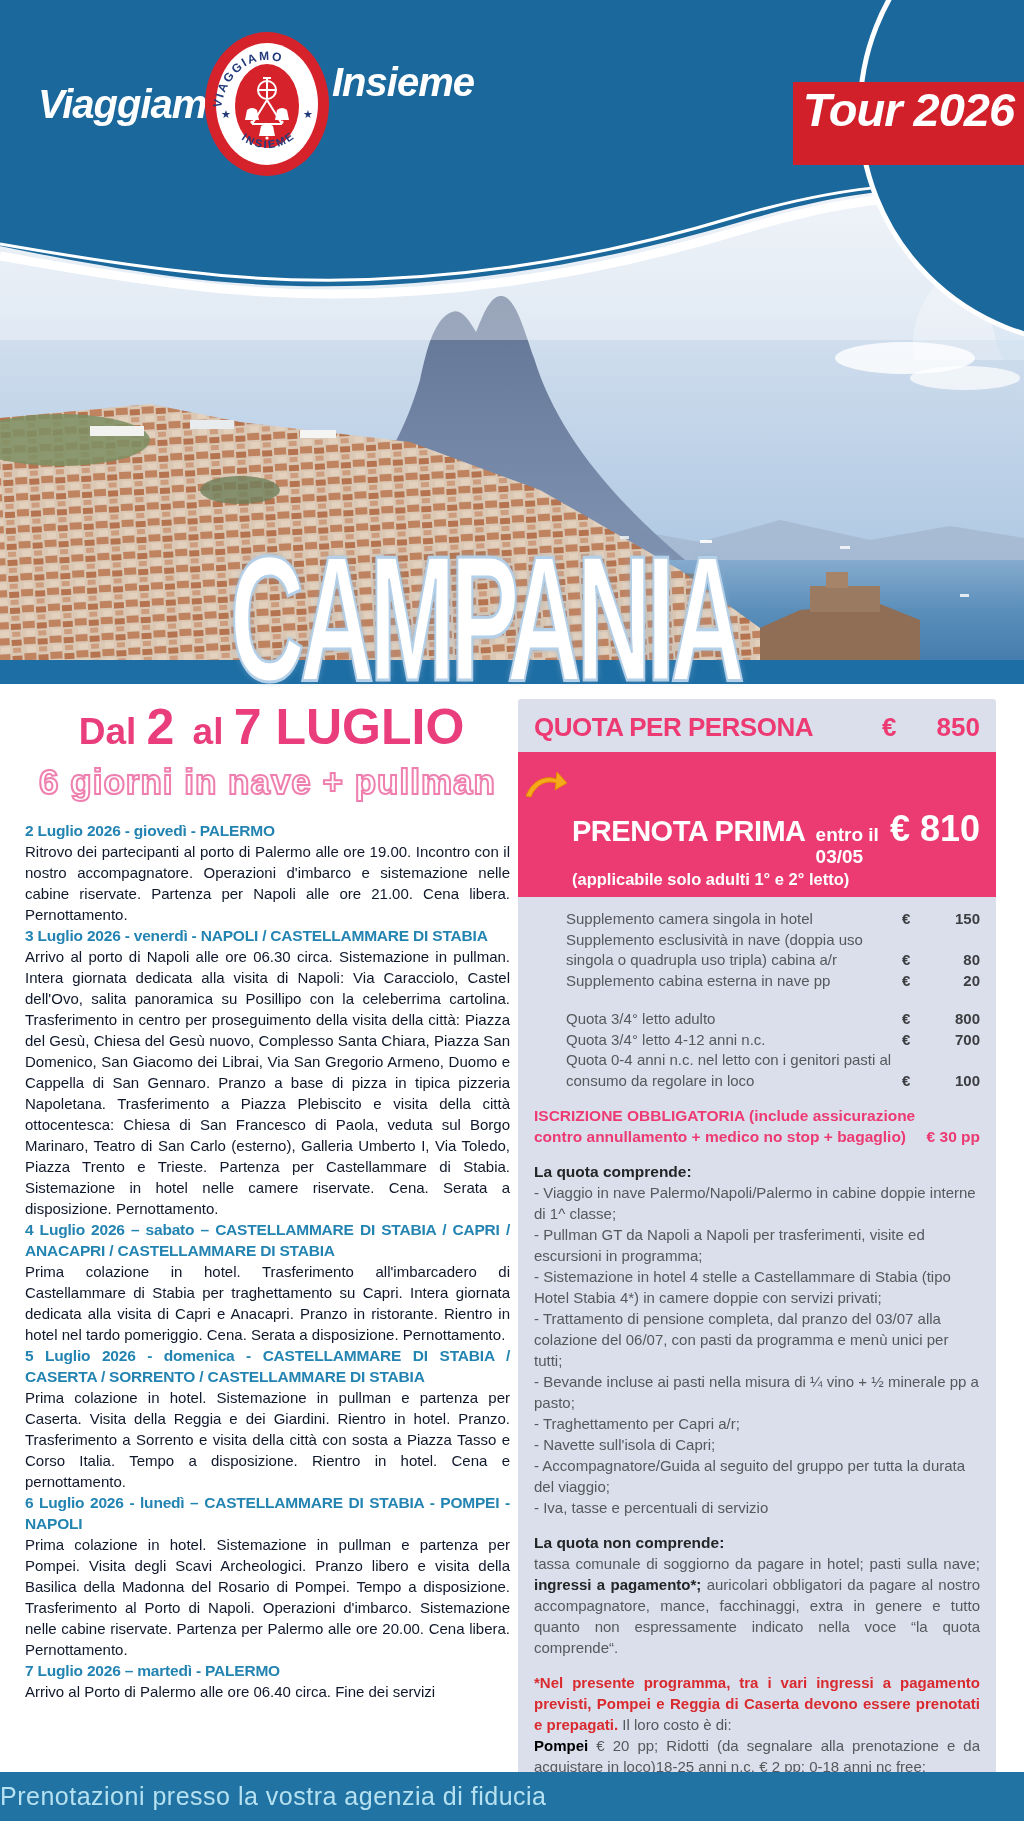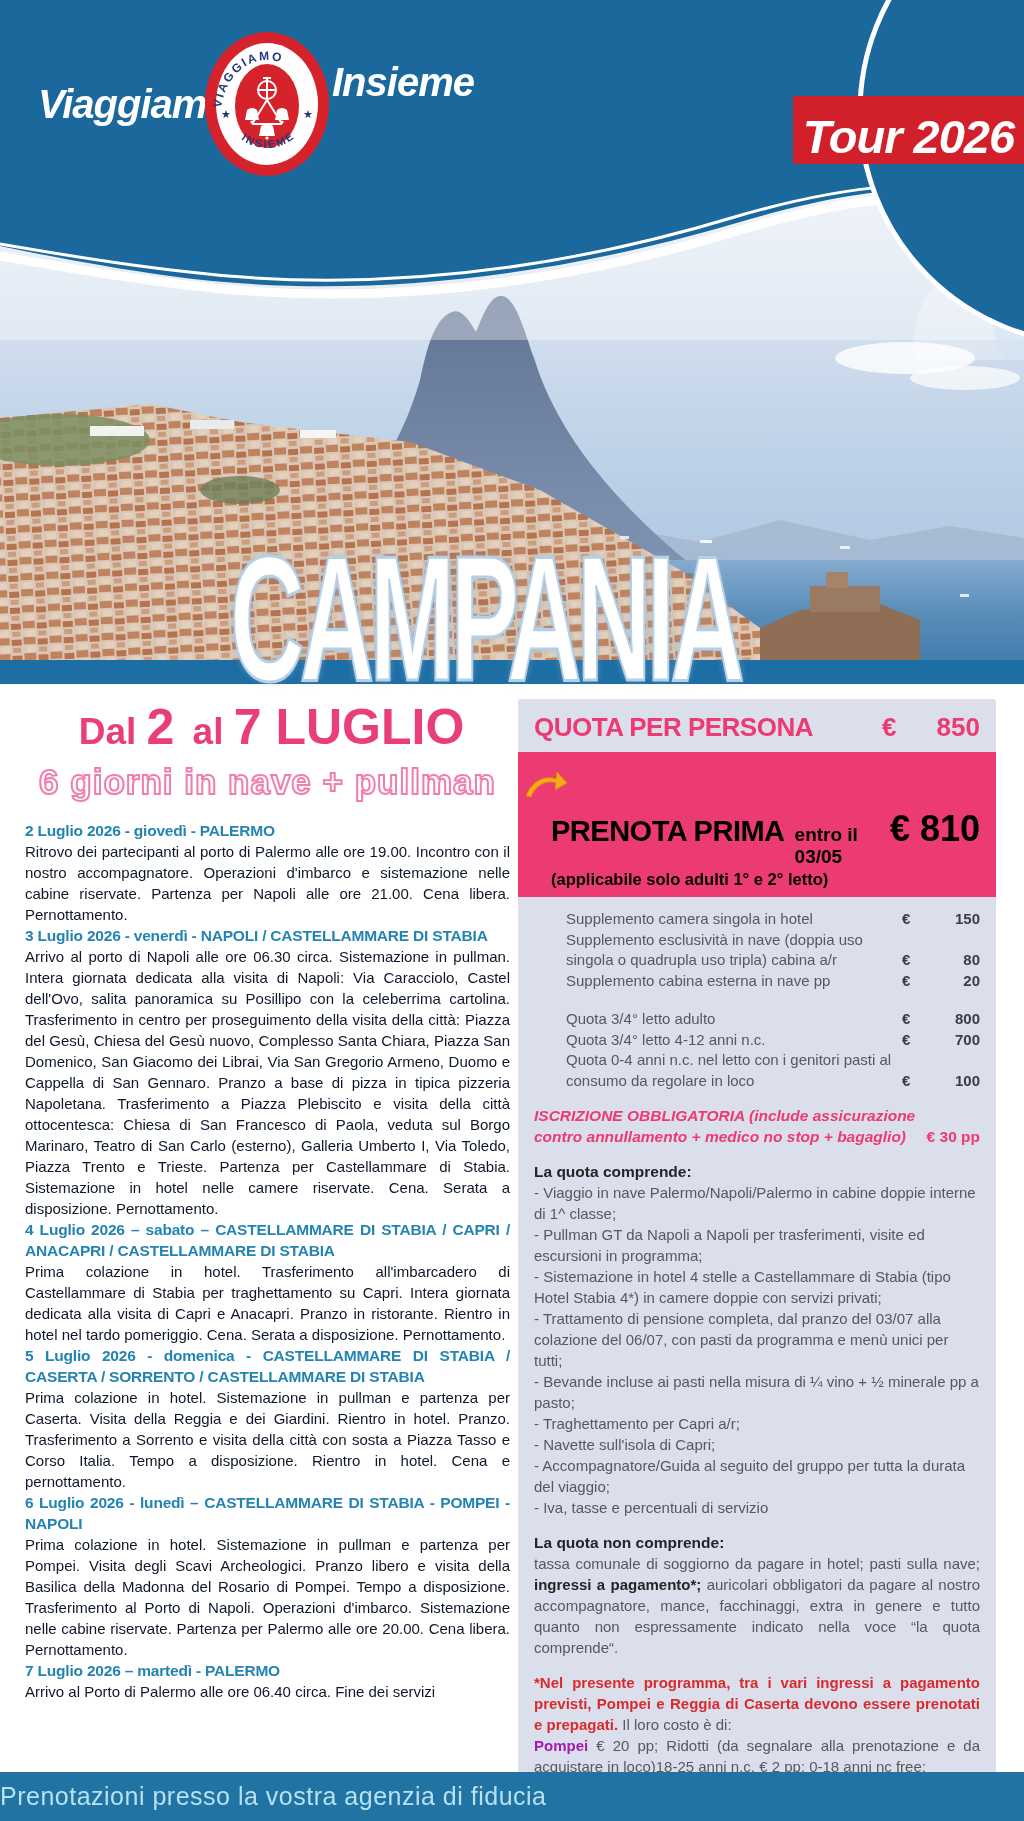--- a/index.html
+++ b/index.html
@@ -10,22 +10,22 @@
   .photo{position:absolute;left:0;top:190px;width:1024px;height:494px;z-index:1;}
   .photo-bar{position:absolute;left:0;top:660px;width:1024px;height:24px;background:#1d6ea4;z-index:2;}
 
   
   .header-svg{position:absolute;left:0;top:0;width:1024px;height:360px;z-index:3;}
   .brandline{position:absolute;z-index:5;color:#fff;font-weight:bold;font-style:italic;
              font-size:40px;letter-spacing:-1px;}
   .brand-left{left:38px;top:82px;}
   .brand-right{left:332px;top:60px;}
   .logo-wrap{position:absolute;left:200px;top:28px;width:134px;height:152px;z-index:6;}
-  .badge{position:absolute;left:793px;top:96px;width:231px;height:68px;background:#d2202a;
-         z-index:6;display:flex;align-items:flex-end;justify-content:center;}
+  .badge{position:absolute;left:793px;top:82px;width:231px;height:83px;background:#d2202a;
+         z-index:6;display:flex;align-items:flex-start;justify-content:center;}
   .badge span{color:#fff;font-weight:bold;font-style:italic;font-size:47px;letter-spacing:-1px;}
 
   
   .campania{position:absolute;left:485px;top:528px;z-index:4;transform:translateX(-50%) scale(0.60,1.04);
             transform-origin:center top;font-size:172px;font-weight:bold;line-height:1;color:#fff;
             letter-spacing:-8px;white-space:nowrap;
             -webkit-text-stroke:3px #b3d0e8;
             text-shadow:0 0 10px rgba(140,175,210,.65), 0 0 2px rgba(120,160,200,.8);}
 
   
@@ -41,44 +41,44 @@
             text-align:justify;}
   .day-body{color:#0f172a;font-size:15px;line-height:21px;text-align:justify;}
 
   
   .panel{position:absolute;left:518px;top:699px;width:478px;z-index:5;background:#dbdfec;
          border-radius:3px;padding-bottom:12px;}
   .quota-row{display:flex;align-items:center;padding:13px 16px 9px 16px;color:#ed3a72;font-weight:bold;}
   .quota-row .q-label{flex:1;font-size:26px;letter-spacing:-0.5px;}
   .quota-row .q-cur{font-size:26px;width:34px;}
   .quota-row .q-amt{font-size:26px;width:64px;text-align:right;}
-  .prenota{position:relative;background:#ec3a72;color:#000000;padding:8px 16px 8px 33px;}
+  .prenota{position:relative;background:#ec3a72;color:#ffffff;padding:8px 16px 8px 54px;}
   .prenota .row1{display:flex;align-items:baseline;}
   .prenota .p-label{font-weight:bold;font-size:29px;letter-spacing:-0.5px;}
   .prenota .p-deadline{font-weight:bold;font-size:19px;margin-left:10px;flex:1;}
   .prenota .p-value{font-weight:bold;font-size:36px;letter-spacing:0;margin-top:48px;}
   .prenota .p-note{font-weight:bold;font-size:16.5px;margin-top:2px;}
   .arrow-ico{position:absolute;left:6px;top:18px;}
   .sup{padding:12px 16px 0 16px;margin-left:32px;}
   .srow{display:flex;align-items:flex-end;color:#56585c;font-size:15px;line-height:20.5px;}
   .srow .stext{flex:1;}
   .srow .cur{width:30px;font-weight:bold;color:#3c3d40;}
   .srow .amt{width:48px;text-align:right;font-weight:bold;color:#3c3d40;}
   .sgap{height:18px;}
   .iscr{display:flex;align-items:flex-end;padding:14px 16px 0 16px;color:#ed3a72;font-weight:bold;
         font-size:15.5px;line-height:21px;}
-  .iscr .itext{flex:1;font-style:italic;}
+  .iscr .itext{flex:1;}
   .iscr .ival{white-space:nowrap;margin-left:8px;}
   .blocktitle{padding:14px 16px 0 16px;color:#232526;font-weight:bold;font-size:15.5px;line-height:21px;}
   .ilist{padding:0 16px;color:#56585c;font-size:15px;line-height:21px;}
   .excl{padding:0 16px;color:#56585c;font-size:15px;line-height:21px;text-align:justify;}
   .excl b{color:#232526;}
   .footnote{padding:14px 16px 14px 16px;font-size:15px;line-height:21px;text-align:justify;color:#56585c;}
   .fn-red{color:#d92b2f;font-weight:bold;}
-  .fn-bold{color:#a21caf;font-weight:bold;}
+  .fn-bold{color:#000000;font-weight:bold;}
 
   
   .footer{position:absolute;left:0;top:1772px;width:1024px;height:49px;background:#2173a3;z-index:5;
           display:flex;align-items:center;}
   .footer span{color:#b5e1f0;font-size:25px;letter-spacing:0.5px;}
 </style>
 </head>
 <body>
 
 <div class="page">

